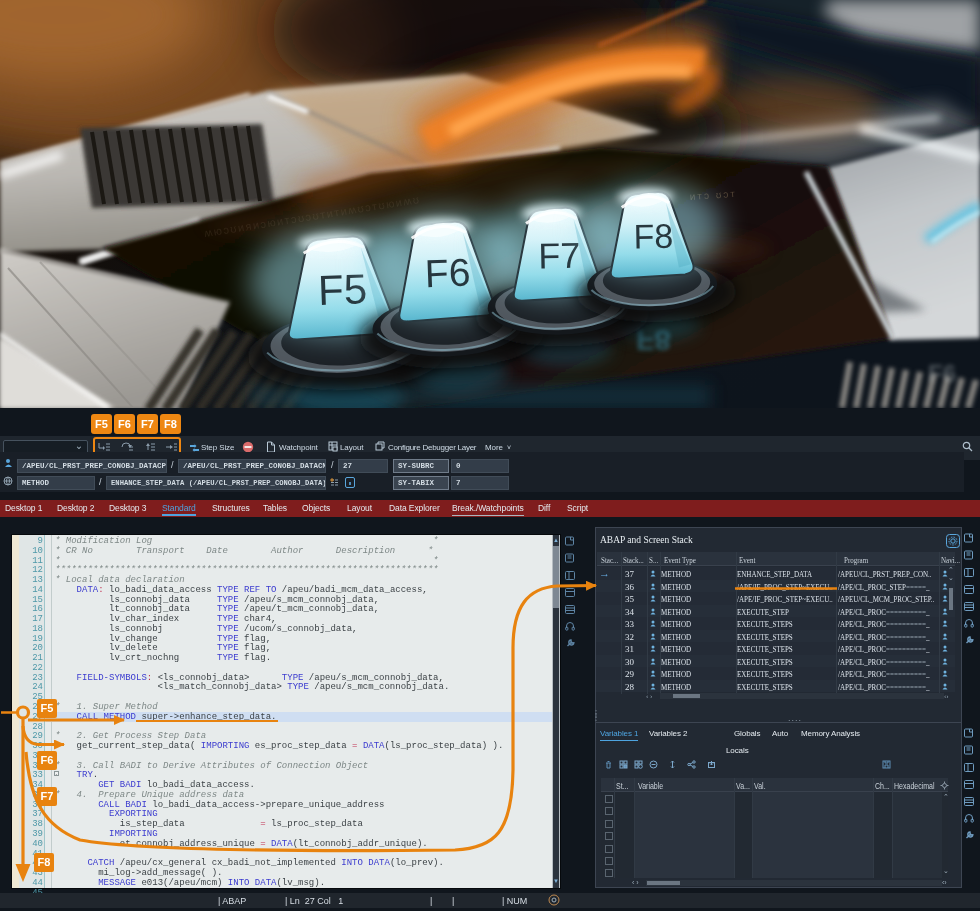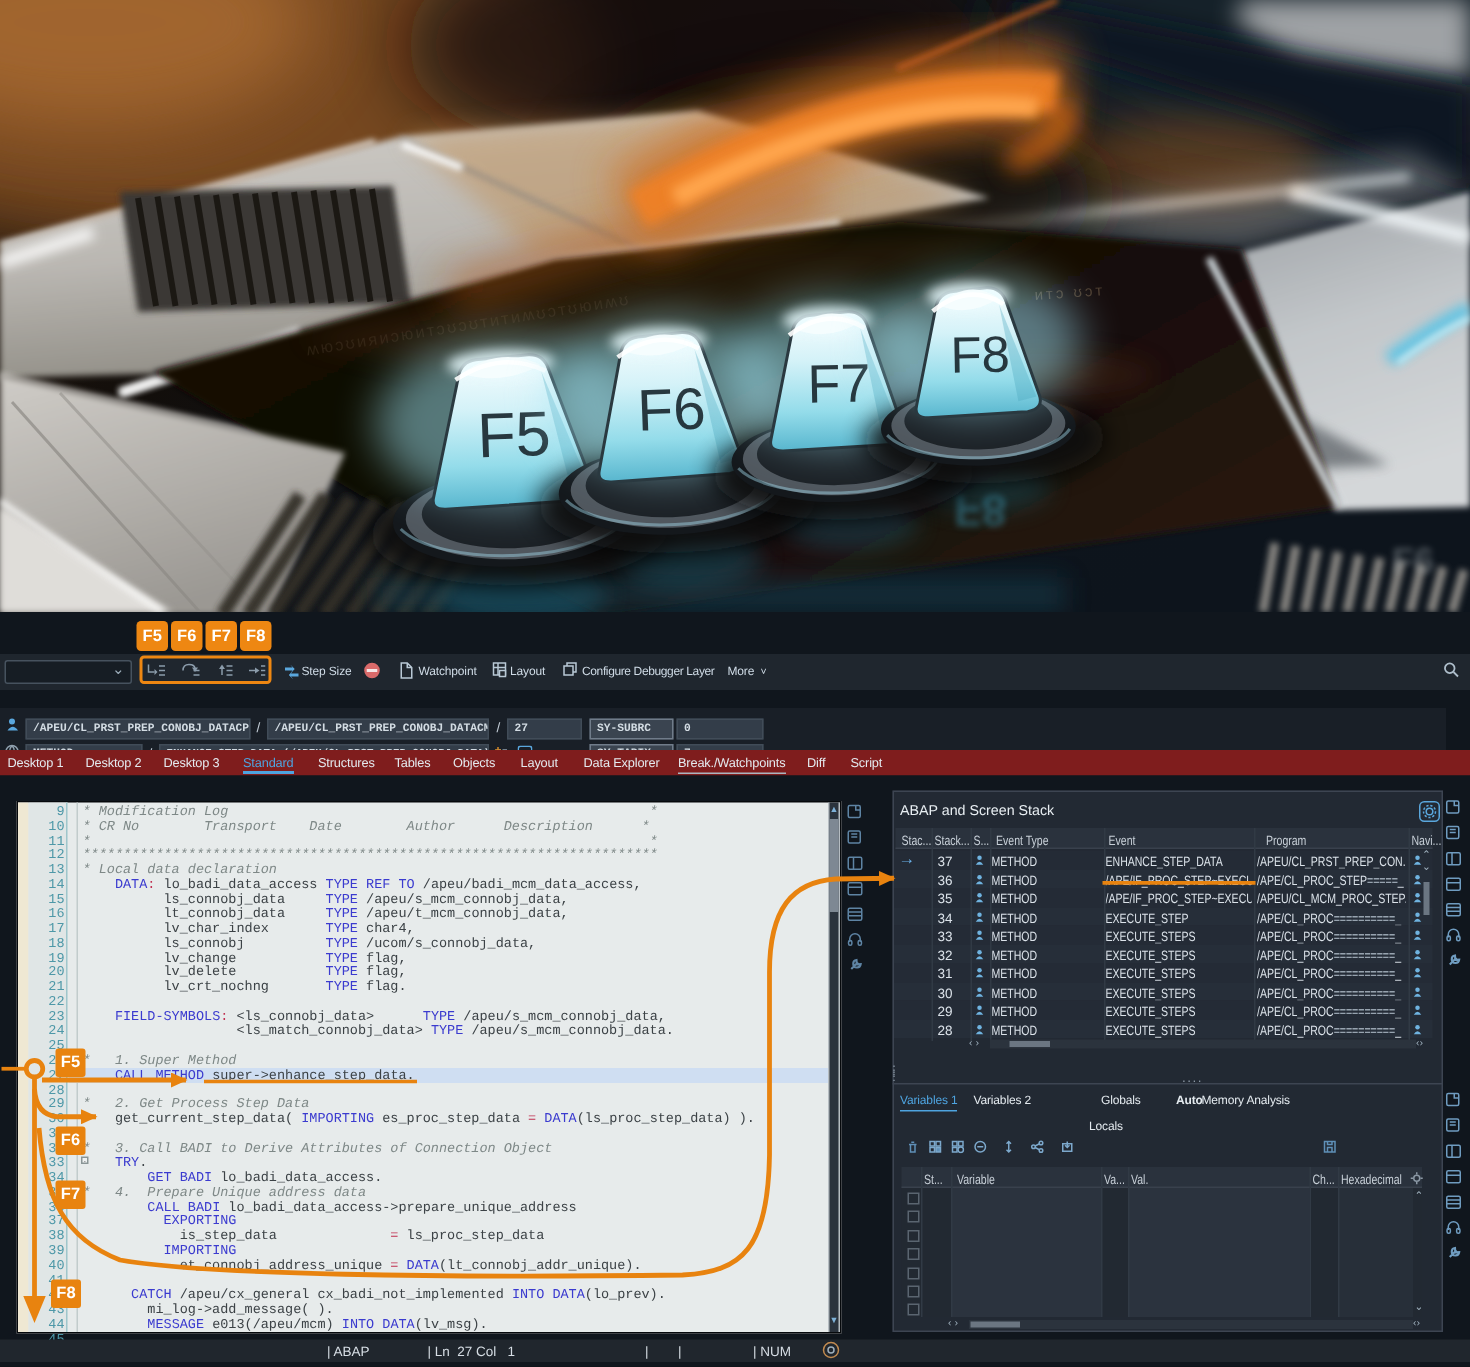--- a/index.html
+++ b/index.html
@@ -11,21 +11,21 @@
   #title { position:absolute; left:378px; top:7px; white-space:nowrap; color:#f2f6f9; font-size:11px; }
   .fkey { position:absolute; top:6px; width:21px; height:20px; background:#ee8712; border-radius:3px;
           color:#fff; font-weight:bold; font-size:11px; text-align:center; line-height:20px; z-index:30;}
   
   #toolbar { position:absolute; left:0; top:436px; width:980px; height:24px; background:#1f262e; color:#cfdbe6; font-size:8px; letter-spacing:-0.1px;}
   #combo { position:absolute; left:3px; top:4px; width:85px; height:16px; background:#161d24; border:1px solid #46525e; border-radius:2px;}
   #combo:after { content:"\2304"; position:absolute; right:4px; top:-1px; color:#9fb0bd; font-size:10px;}
   #obox { position:absolute; left:93px; top:1px; width:88px; height:19px; border:2px solid #ee8712; border-radius:3px; }
   .titem { position:absolute; top:6px; white-space:nowrap; }
   
-  #fields { position:absolute; left:0; top:472px; width:964px; height:40px; background:#191f27; }
+  #fields { position:absolute; left:0; top:452px; width:964px; height:40px; background:#191f27; }
   .fld { position:absolute; background:#333d49; border:1px solid #414c58; height:14px;
          font-family:"Liberation Mono", monospace; font-size:7.5px; font-weight:bold; color:#d3dce3;
          line-height:12px; padding-left:4px; overflow:hidden; white-space:nowrap;}
   .fldlab { background:#3a4450; border:1px solid #707c8a; }
   .slash { position:absolute; color:#c6d0da; font-size:9px; }
   
   #tabs { position:absolute; left:0; top:500px; width:980px; height:17px; background:#7f1d1d; color:#e4eaef; font-size:8.5px; letter-spacing:-0.1px; }
   .tab { position:absolute; top:3px; white-space:nowrap;}
   
   #main { position:absolute; left:0; top:517px; width:980px; height:376px; background:#10161d; }
@@ -583,21 +583,21 @@
         <svg class="abs" style="left:963px;top:296px" width="12" height="11" viewBox="0 0 11 11" fill="none" stroke="#6f9cc0">
           <path d="M2,7 v-2 a3.5,3.5 0 0 1 7,0 v2"></path>
           <rect x="1.2" y="6" width="2.2" height="3.2" rx="1"></rect>
           <rect x="7.6" y="6" width="2.2" height="3.2" rx="1"></rect>
         </svg>
         <svg class="abs" style="left:963px;top:313px" width="12" height="11" viewBox="0 0 11 11" fill="none" stroke="#6f9cc0">
           <path d="M3,8 l4.5,-4.5 M6.5,2 a2.5,2.5 0 1 0 2.8,2.8 l-2.6,0.1 z" stroke-width="1.4"></path>
         </svg>
       </div>
 
-    <div class="panel" id="stackp" style="left:595px;top:10px;width:367px;height:196px;">
+    <div class="panel" id="stackp" style="left:595px;top:10px;width:367px;height:196px;font-family:Liberation Serif, serif;">
       <div class="phead" style="position:absolute;left:4px;top:7px;">ABAP and Screen Stack</div>
       <svg class="abs" style="left:350px;top:6px" width="14" height="14" viewBox="0 0 14 14" fill="none" stroke="#5aa7dd">
           <rect x="0.5" y="0.5" width="13" height="13" rx="3"></rect>
           <circle cx="7" cy="7" r="2.2"></circle>
           <circle cx="7" cy="7" r="4" stroke-dasharray="1.5 1.2"></circle>
         </svg>
       <div id="stackhead" style="position:absolute;left:1px;top:24px;width:358px;height:14px;background:#2a323d;border-bottom:1px solid #39414d;"></div>
       <div class="thead" style="left:3px:top:27px"></div>
       <div id="stackrows">
           <div class="thead" style="left:5px;top:27px;font-size:9px;transform:scaleX(0.78);transform-origin:0 0;white-space:nowrap;">Stac...</div>
@@ -766,21 +766,21 @@
     </div>
 
     <div style="position:absolute;left:788px;top:196px;color:#8b98a5;font-size:9px;letter-spacing:1px;">....</div>
     <div style="position:absolute;left:592px;top:195px;color:#8b98a5;font-size:8px;line-height:4px;">⋮<br>⋮</div>
 
     <div class="panel" id="varp" style="left:595px;top:205px;width:367px;height:166px;">
       <div class="tabsml" style="left:4px;top:6px;color:#4ea4e0;border-bottom:1px solid #4ea4e0;padding-bottom:2px;">Variables 1</div>
       <div class="tabsml" style="left:53px;top:6px;">Variables 2</div>
       <div class="tabsml" style="left:102px;top:23px;padding-left:28px;">Locals</div>
       <div class="tabsml" style="left:138px;top:6px;">Globals</div>
-      <div class="tabsml" style="left:188px;top:6px;font-weight:bold;">Auto</div>
+      <div class="tabsml" style="left:176px;top:6px;">Auto</div>
       <div class="tabsml" style="left:205px;top:6px;">Memory Analysis</div>
       <div id="vartools"></div>
       <div id="vartable">
           <svg class="abs" style="left:8px;top:37px" width="9" height="9" viewBox="0 0 9 9" fill="none" stroke="#7ca8cc">
             <path d="M2,3 h5 M3,3 v5 h3 v-5 M3.5,1.5 h2" stroke="#5f90b8"></path>
           </svg>
           <svg class="abs" style="left:23px;top:37px" width="9" height="9" viewBox="0 0 9 9" fill="none" stroke="#7ca8cc">
             <rect x="1" y="1" width="3" height="3"></rect>
             <rect x="5" y="1" width="3" height="3"></rect>
             <rect x="1" y="5" width="3" height="3"></rect>

